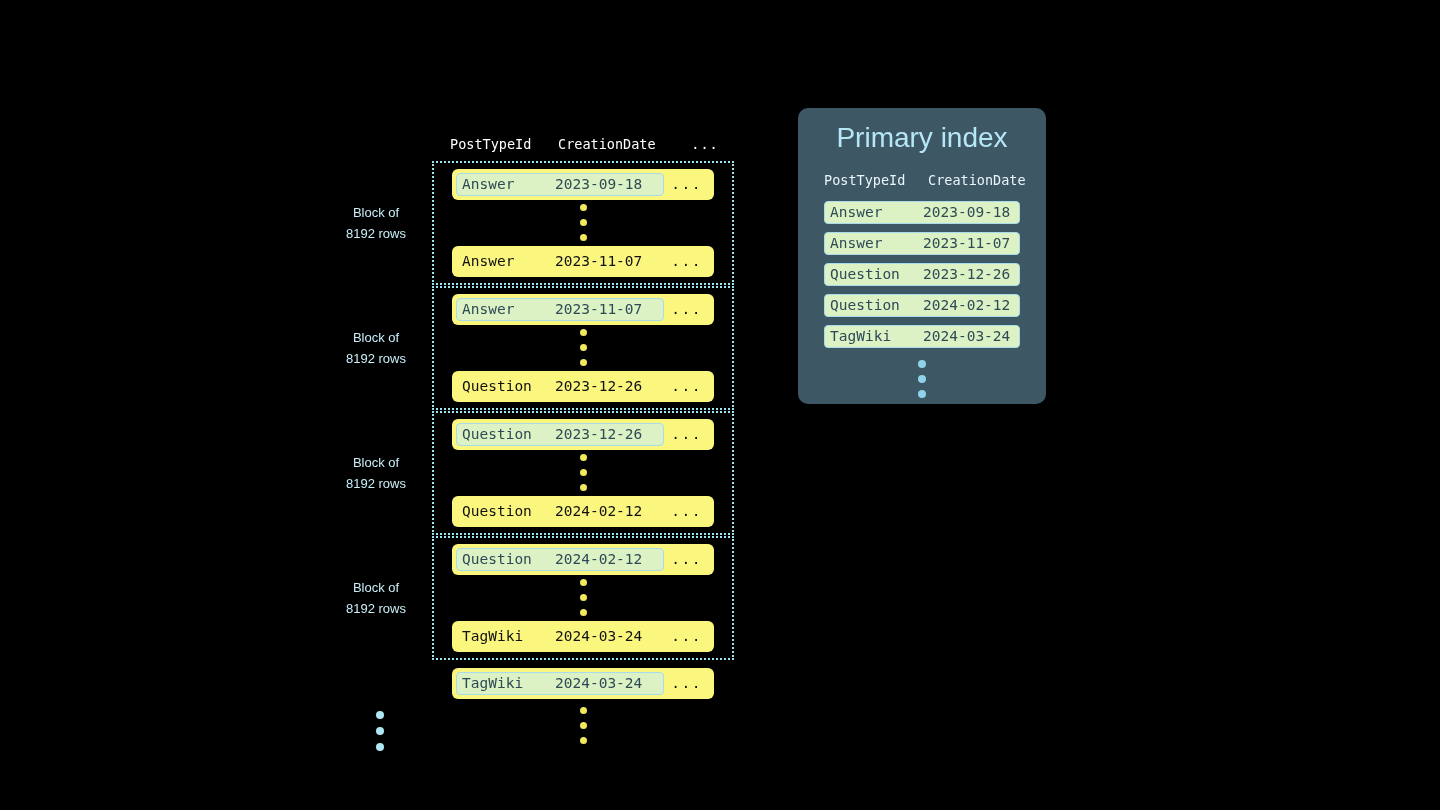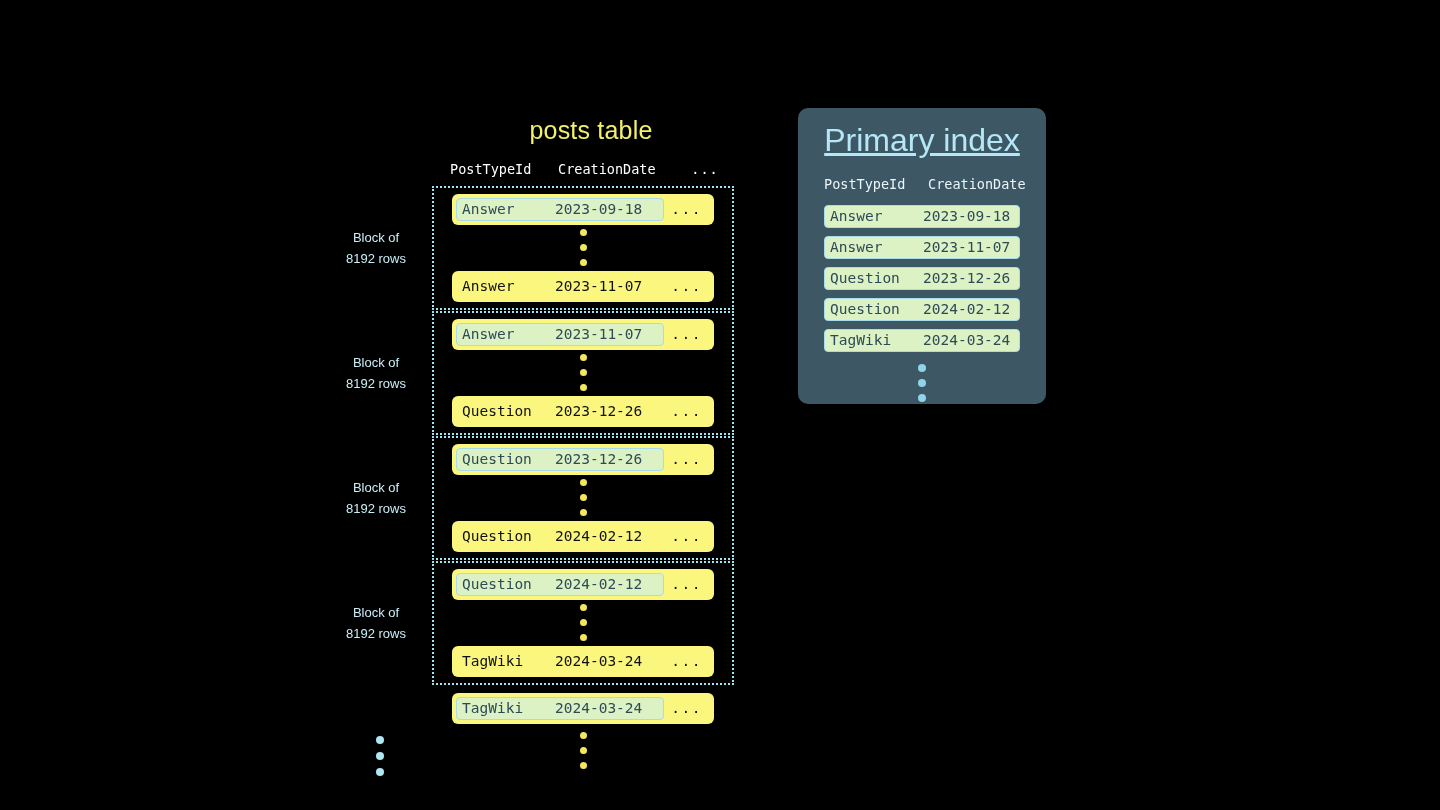--- a/index.html
+++ b/index.html
@@ -172,25 +172,24 @@
     left: 798px;
     top: 108px;
     width: 248px;
     height: 296px;
     background: #3d5765;
     border-radius: 10px;
     padding-top: 16px;
   }
   .index-title {
     color: #b6e7f6;
-    font-size: 32px;
+    font-size: 28px;
     text-align: center;
     line-height: 1;
     margin-bottom: 22px;
-    text-decoration: underline;
   }
   .index-colheads {
     display: flex;
     justify-content: center;
     font-family: "DejaVu Sans Mono", monospace;
     font-size: 13.5px;
     color: #eaf6fa;
     line-height: 1;
     margin-bottom: 13px;
   }
@@ -233,21 +232,20 @@
     background: #8fd4e8;
   }
 </style>
 </head>
 <body>
 
 <div class="stage">
 
   <div class="posts-table">
 
-    <div class="posts-title">posts table</div>
 
     <div class="posts-colheads">
       <span class="ch-type">PostTypeId</span>
       <span class="ch-date">CreationDate</span>
       <span class="ch-dots">...</span>
     </div>
 
     <div class="blocks-area">
 
       <div class="block">

